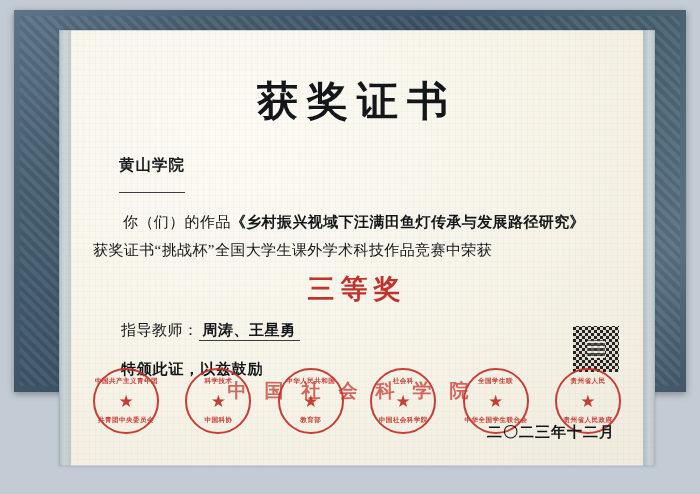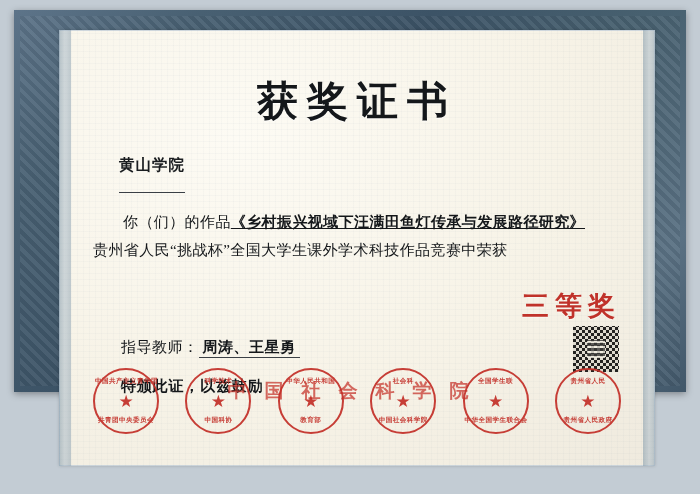--- a/index.html
+++ b/index.html
@@ -129,25 +129,25 @@
   }
 
   .body-p {
     margin-top: 15px;
     font-size: 15px;
     line-height: 28px;
     color: #14171a;
     letter-spacing: .4px;
   }
   .body-p .indent { display: inline-block; width: 30px; }
-  .body-p .work { font-weight: 700; text-decoration: underline; }
+  .body-p .work { font-weight: 700; }
 
   .award {
-    margin-top: 24px;
-    text-align: right;
+    margin-top: 7px;
+    text-align: center;
     font-size: 27px;
     font-weight: 700;
     color: #c0322a;
     letter-spacing: 6px;
     font-family: Liberation Sans, sans-serif;
     text-shadow: 0 1px 0 rgba(255,255,255,.5);
   }
 
   .row-teachers {
     margin-top: 14px;
@@ -291,21 +291,21 @@
 
       <div id="content">
 
         <div class="title">获奖证书</div>
 
         <div class="org">黄山学院</div>
 
 
         <div class="body-p">
           <span class="indent"></span><span>你（们）的作品</span><span class="work">《乡村振兴视域下汪满田鱼灯传承与发展路径研究》</span><br>
-          <span>贵州省人民“挑战杯”全国大学生课外学术科技作品竞赛中荣获</span>
+          <span>获奖证书“挑战杯”全国大学生课外学术科技作品竞赛中荣获</span>
         </div>
 
         <div class="award">三等奖</div>
 
         <div class="row-teachers">
           <div class="teachers">
             <span>指导教师：</span><span class="tnames">周涛、王星勇</span>
           </div>
         </div>
 
@@ -342,15 +342,16 @@
         </div>
         <div class="seal">
           <div class="arc-top">贵州省人民</div>
           <div class="star">★</div>
           <div class="arc-bottom">贵州省人民政府</div>
         </div>
       </div>
 
       <div class="overlay-stamp">中国社会科学院</div>
 
+      <div class="date">二〇二三年十二月</div>
     </div>
   </div>
 </div>
 
 </body></html>

